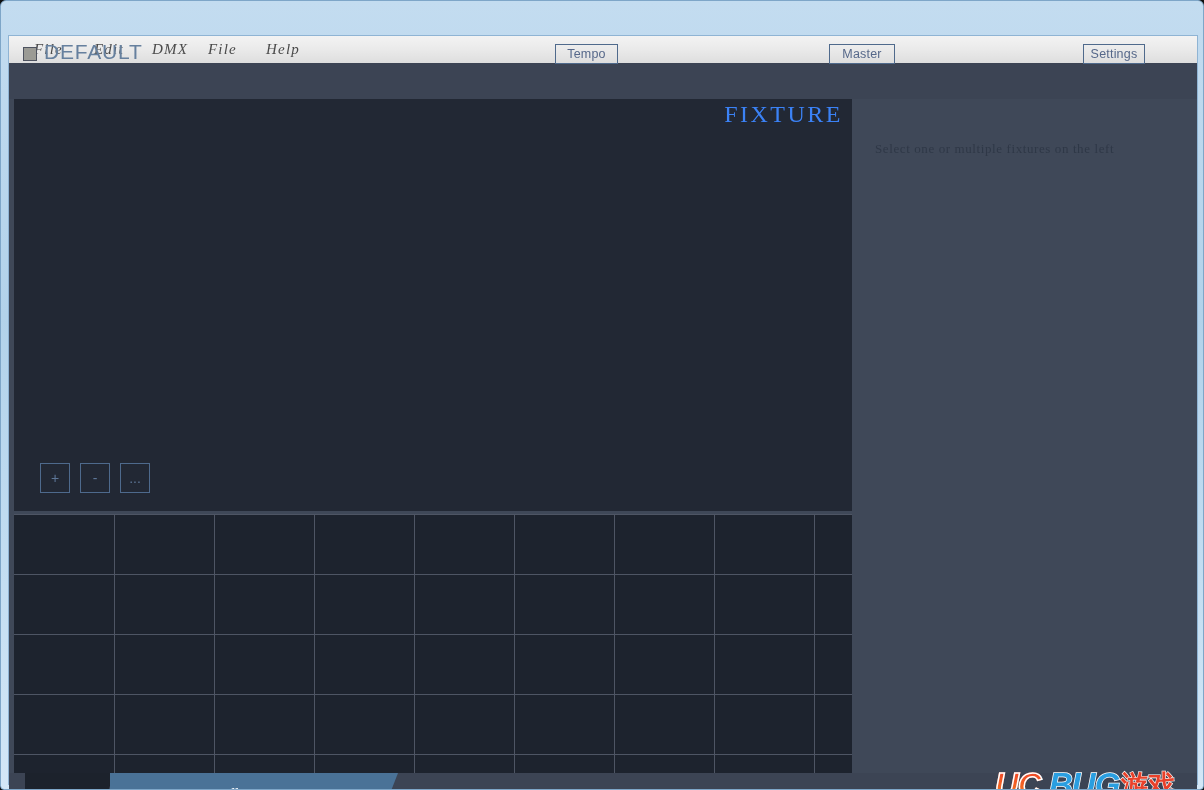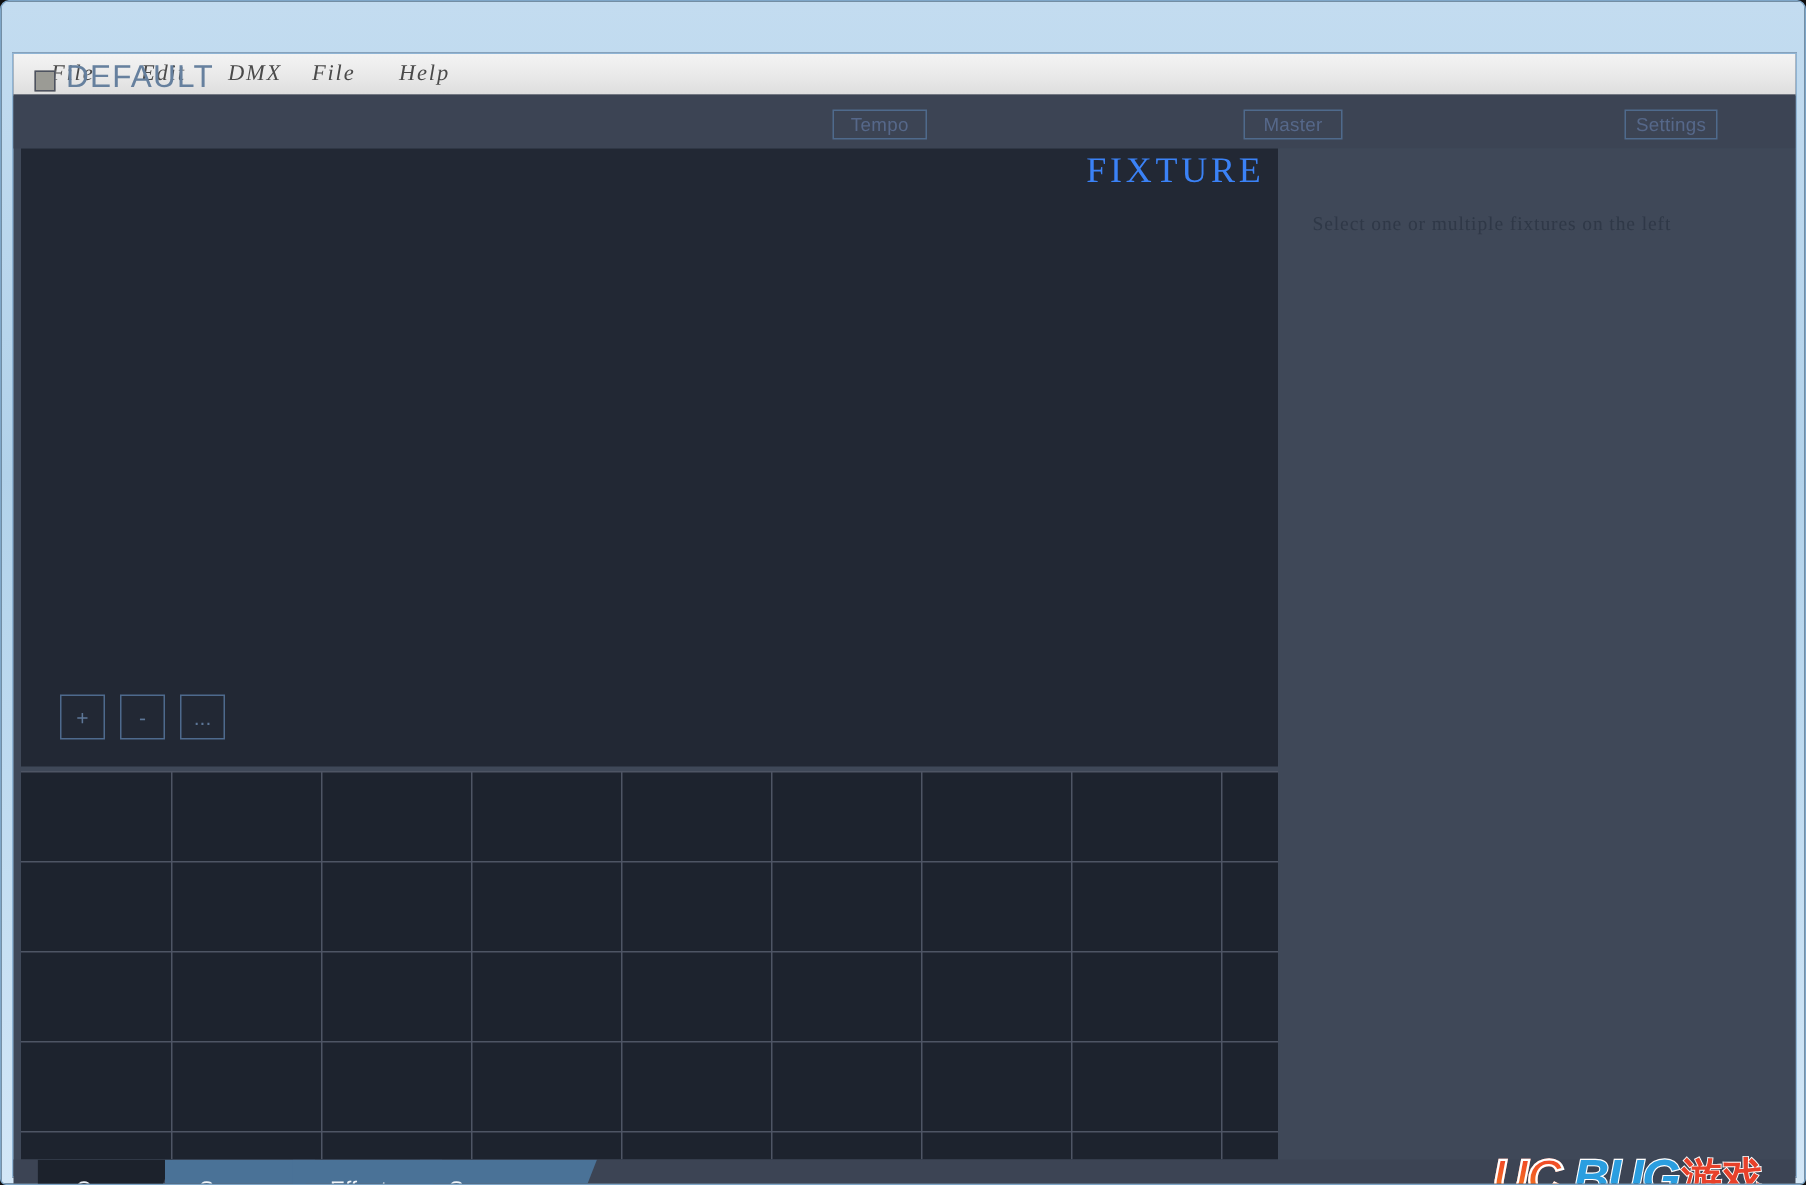--- a/index.html
+++ b/index.html
@@ -181,21 +181,20 @@
     height: 20px;
     line-height: 19px;
     box-sizing: border-box;
     border: 1px solid #4f6a8c;
     background: transparent;
     color: #56688a;
     font-size: 12.5px;
     text-align: center;
     white-space: nowrap;
     letter-spacing: 0.2px;
-    margin-top: 29px;
   }
   .slider {
     position: absolute;
     top: 68px;
     height: 20px;
     box-sizing: border-box;
     border: 1px solid #5b6374;
     background: #1e232e;
     overflow: hidden;
   }

